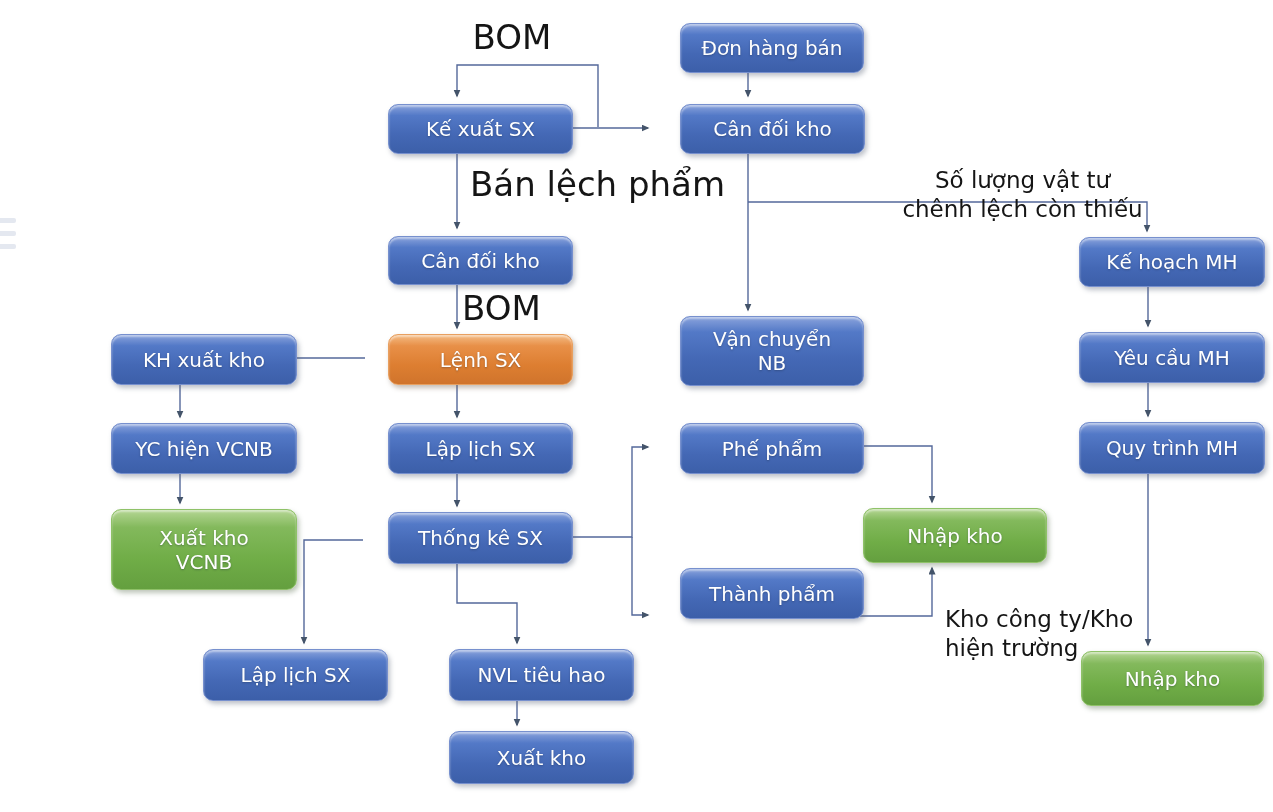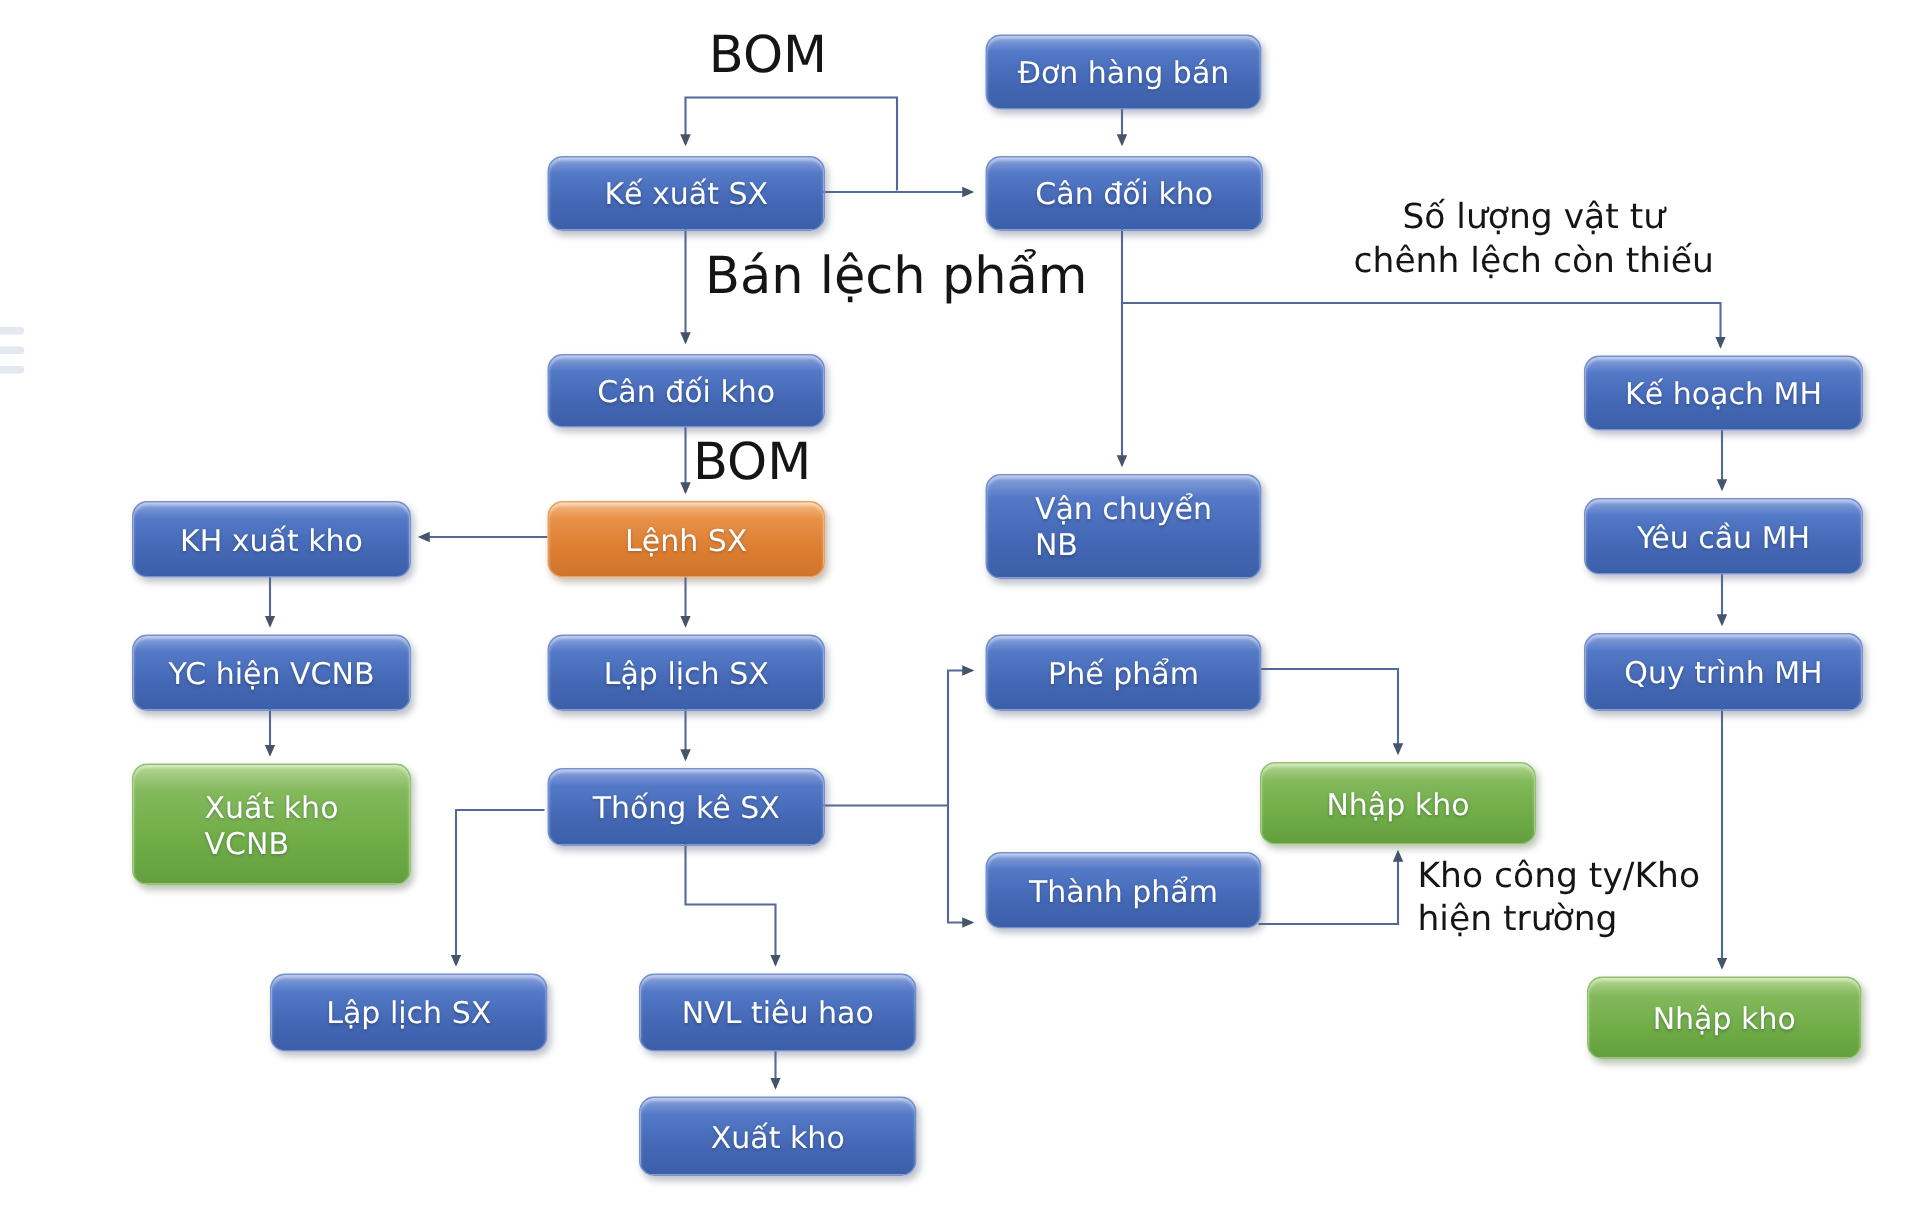--- a/index.html
+++ b/index.html
@@ -3,43 +3,43 @@
 <meta charset="utf-8">
 <style>
   html,body{margin:0;padding:0;background:#ffffff;}
   .stage{
     position:relative;width:1273px;height:812px;background:#ffffff;overflow:hidden;
     font-family:"DejaVu Sans","Liberation Sans",sans-serif;
   }
   svg.wires{position:absolute;left:0;top:0;z-index:1;}
   .node{
     position:absolute;z-index:2;display:flex;align-items:center;justify-content:center;
-    border-radius:10px;color:#ffffff;font-size:20px;line-height:1.2;
-    white-space:pre-line;text-shadow:0 1px 2px rgba(30,40,60,.35);
+    border-radius:10px;color:#ffffff;text-align:center;font-size:20px;line-height:1.2;
+    white-space:pre-line;text-shadow:0 1px 2px rgba(30,40,60,.35);margin-left:23px;
   }
   .node.blue{
     background:linear-gradient(180deg,#8aa3dc 0%,#5379c7 22%,#4468b5 62%,#3c5fa9 100%);
     border:1px solid #7790ce;
     box-shadow:inset 0 2px 2px rgba(255,255,255,.45), 2px 3px 5px rgba(90,100,120,.40);
   }
   .node.orange{
     background:linear-gradient(180deg,#f4bc85 0%,#e89048 22%,#dd7e31 62%,#d0742c 100%);
     border:1px solid #e8a060;
     box-shadow:inset 0 2px 2px rgba(255,255,255,.45), 2px 3px 5px rgba(110,90,70,.40);
   }
   .node.green{
     background:linear-gradient(180deg,#b5d694 0%,#83b95c 22%,#70ad47 62%,#649f3f 100%);
     border:1px solid #8fc268;
     box-shadow:inset 0 2px 2px rgba(255,255,255,.45), 2px 3px 5px rgba(90,110,80,.40);
   }
   .elabel{
     position:absolute;z-index:2;color:#151515;white-space:pre-line;line-height:1.25;
   }
   .elabel.big{font-size:34px;}
-  .elabel.mid{font-size:23px;}
+  .elabel.mid{font-size:23px;margin-top:35px;}
   .center{text-align:center;}
   .menu-icon{position:absolute;left:-4px;top:218px;width:20px;height:32px;z-index:2;}
   .menu-icon .bar{height:5px;border-radius:2px;background:#e4e8f0;margin-bottom:8px;}
 </style>
 </head>
 <body>
 
 <div class="stage">
 
   <div class="menu-icon">

